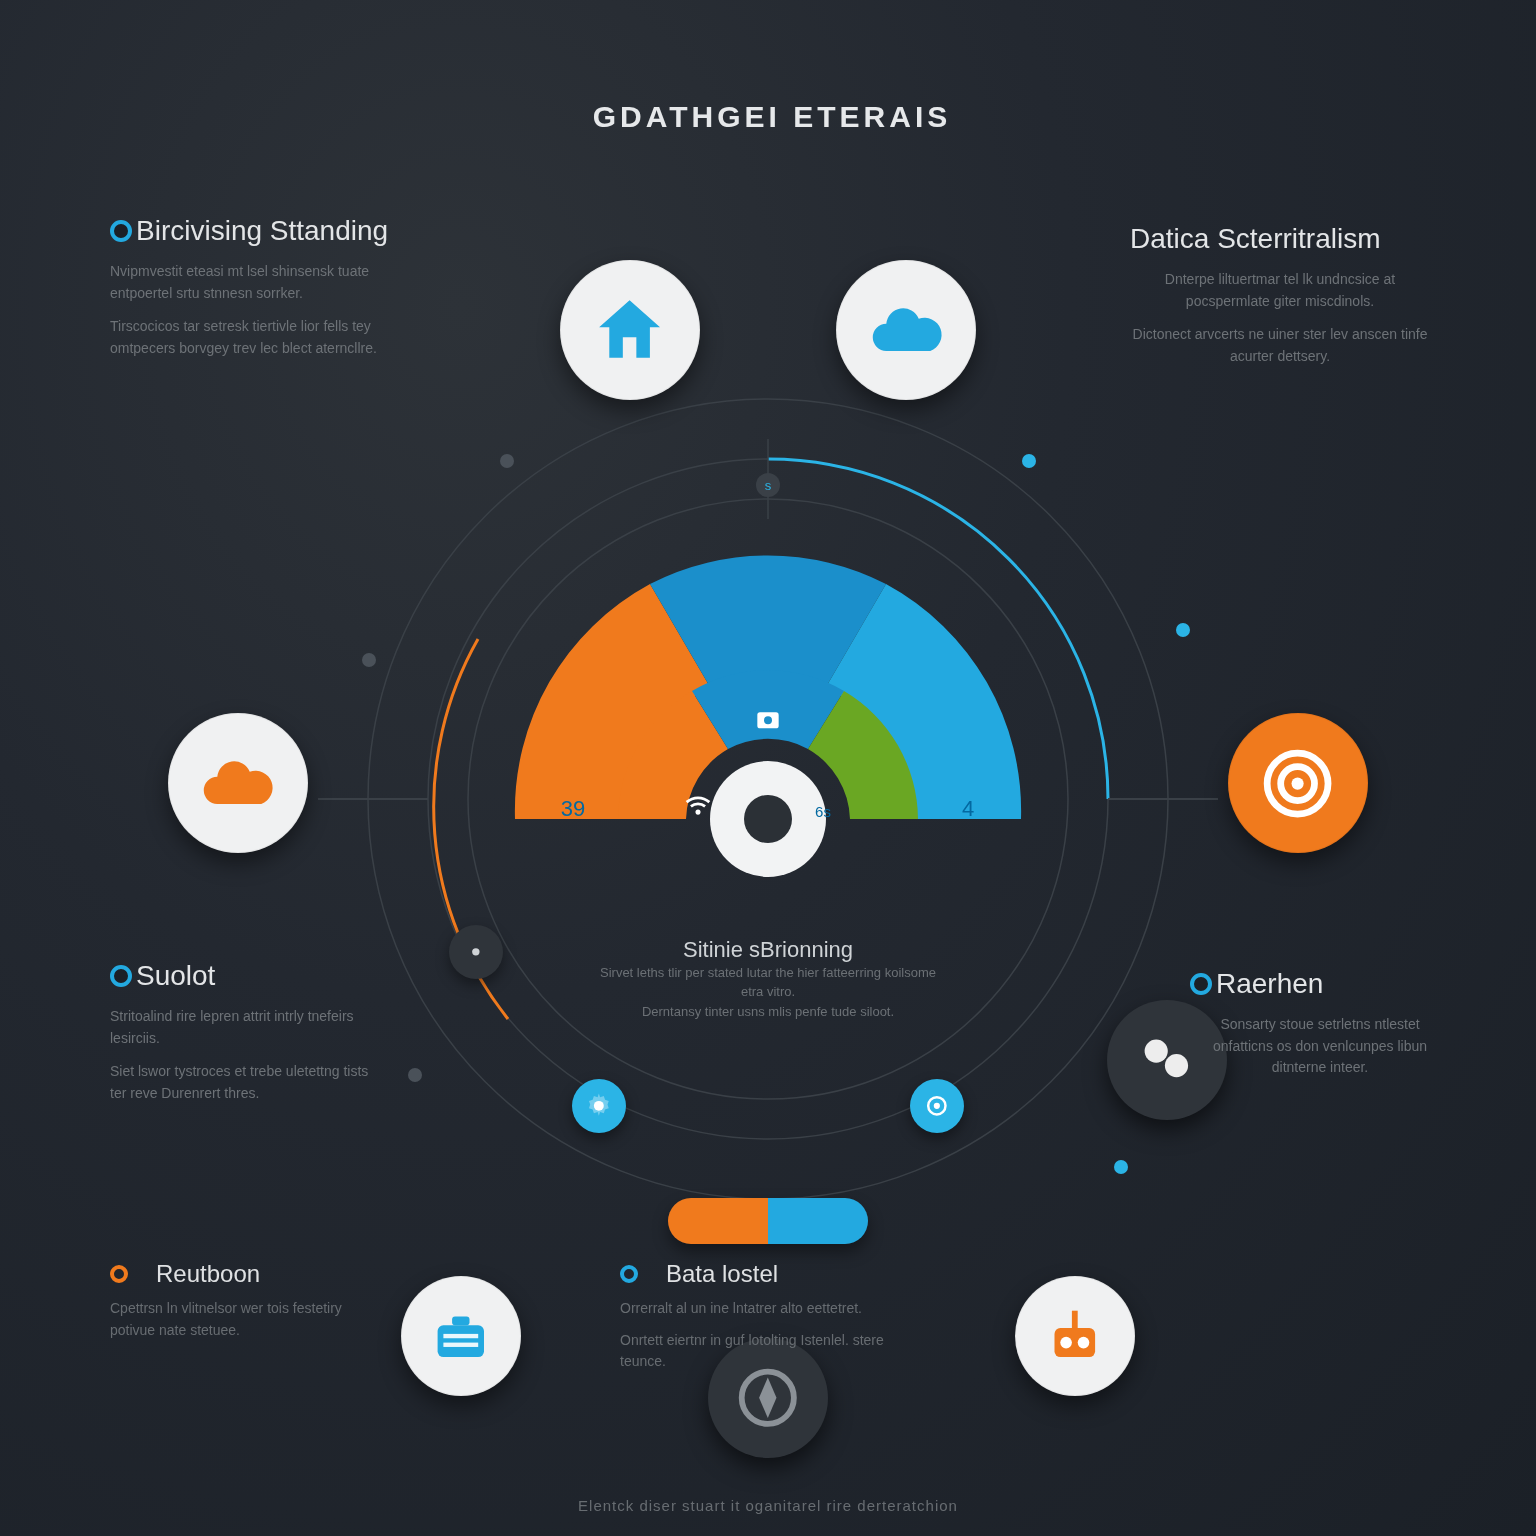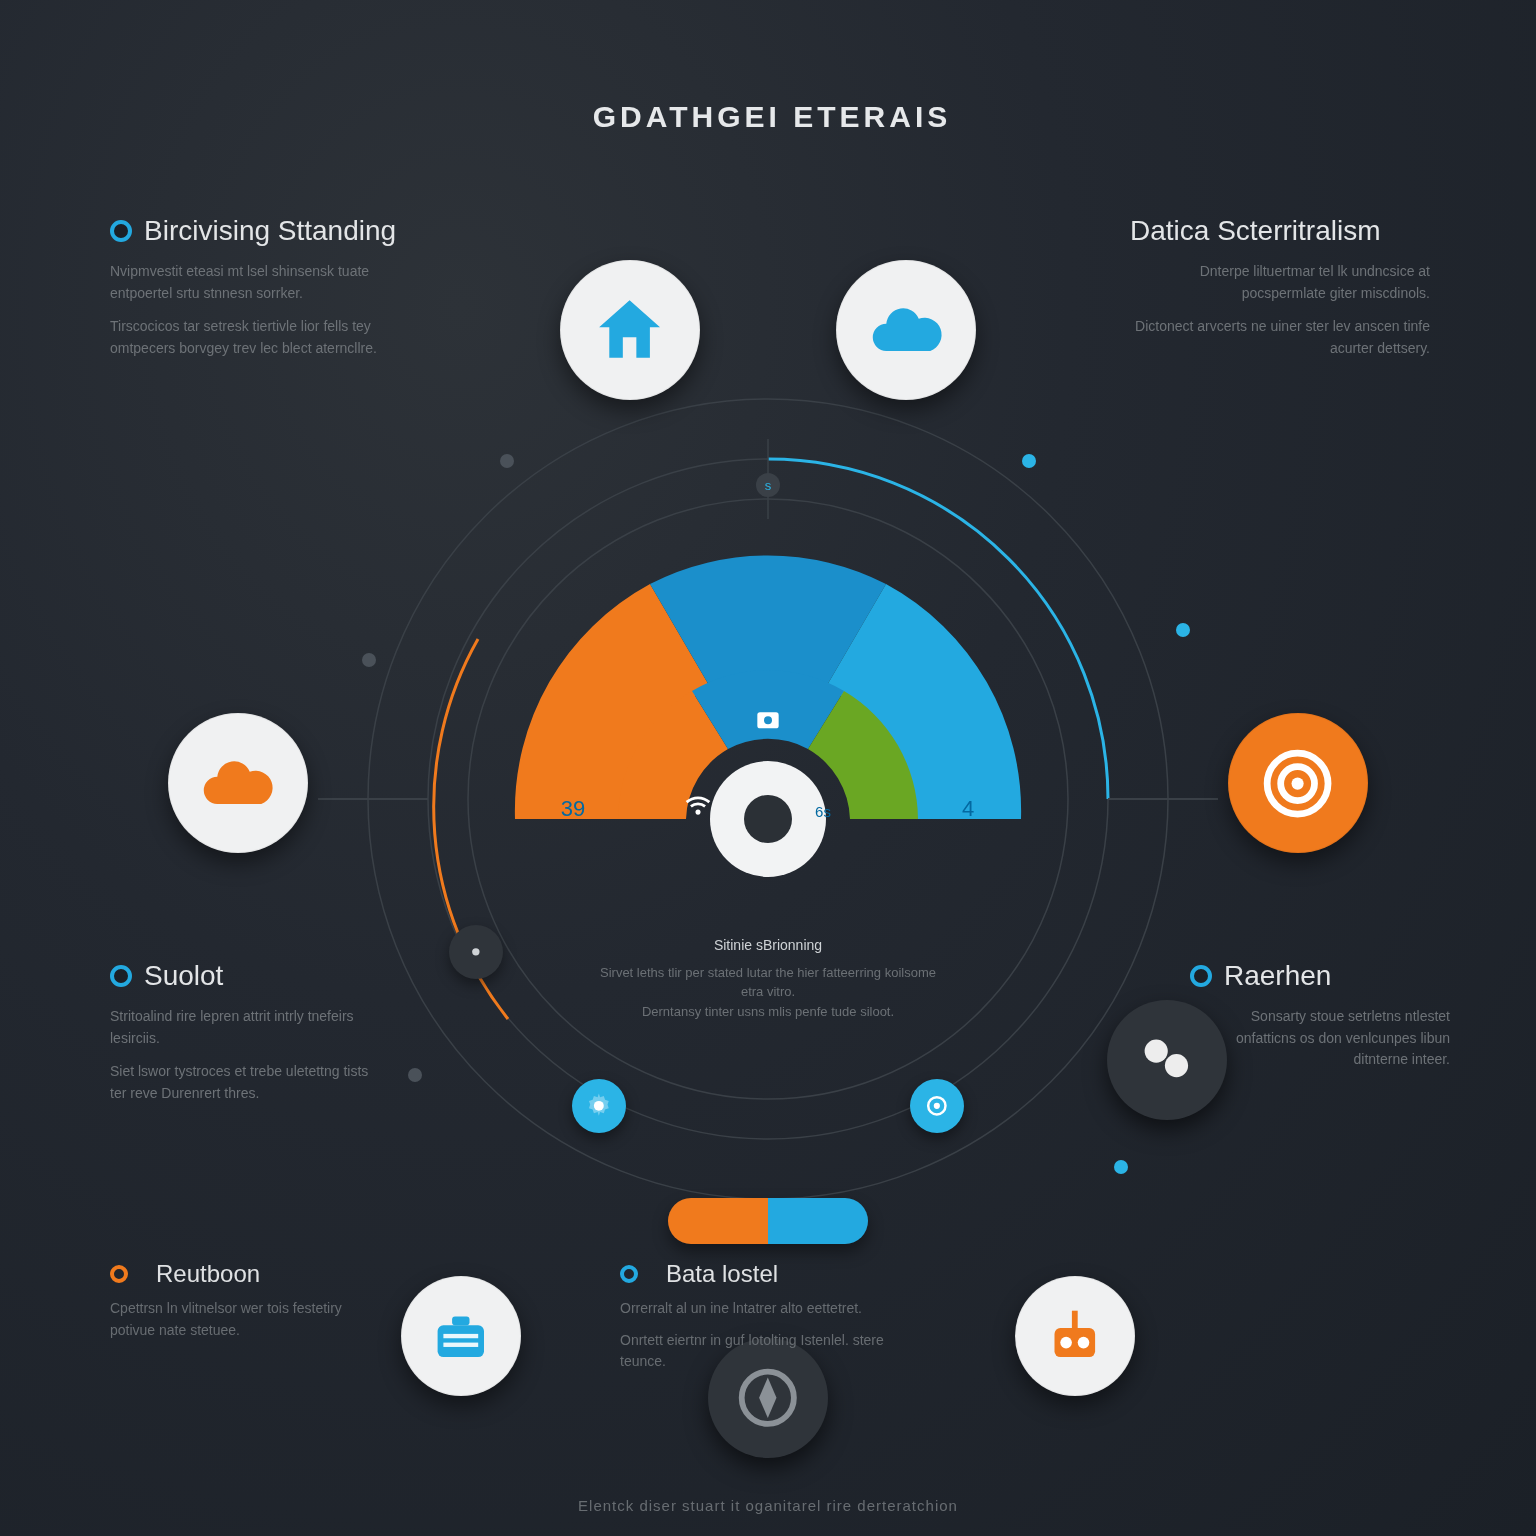--- a/index.html
+++ b/index.html
@@ -59,49 +59,49 @@
     transform: translate(-50%, -50%);
   }
   .mini.dark { background: #2f343a; }
   .mini svg { width: 55%; height: 55%; }
 
   
   .callout {
     position: absolute;
     width: 300px;
   }
-  .callout.right { text-align: right; }
+  .callout.right { text-align: center; margin-top: 8px; }
   .callout.left  { text-align: left; }
   .callout h3 {
     font-size: 28px;
     font-weight: 500;
     color: #e3e5e7;
     margin-bottom: 14px;
-    display: flex; align-items: center; gap: 12px;
+    display: flex; align-items: center; gap: 4px;
   }
   .callout h3 .bullet {
     width: 22px; height: 22px; border-radius: 50%;
     border: 4px solid; display: inline-block; flex: none;
   }
   .callout h3 .bullet.cyan   { border-color:#23a9e0; background:#1b2027; }
   .callout p, .callout .sub {
     font-size: 14px; line-height: 1.55;
     color: #6d7277;
     margin-bottom: 12px;
   }
 
   
   .center-label {
     position: absolute;
     left: 50%; top: 61%;
     transform: translateX(-50%);
     text-align: center;
     width: 360px;
   }
-  .center-label h4 { font-size: 14px; font-weight: 500; color: #cfd3d6; margin-bottom: 10px; }
+  .center-label h4 { font-size: 22px; font-weight: 500; color: #cfd3d6; margin-bottom: 0; }
   .center-label p { font-size: 13px; color: #6b7075; line-height: 1.5; }
 
   
   .bottom-item {
     position: absolute;
     width: 300px;
   }
   .bottom-item h4 {
     font-size: 24px; font-weight: 500; color: #dfe1e3;
     display: flex; gap: 28px; align-items: center; margin-bottom: 10px;

